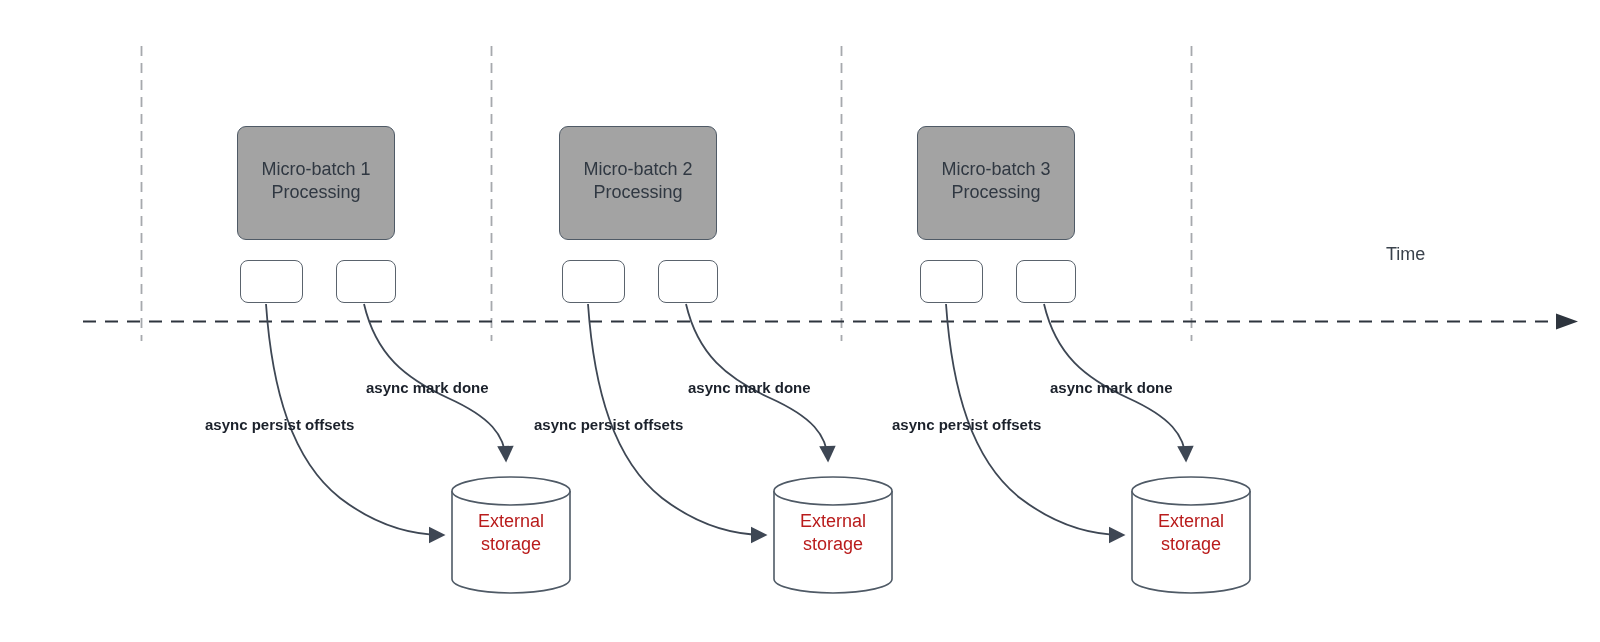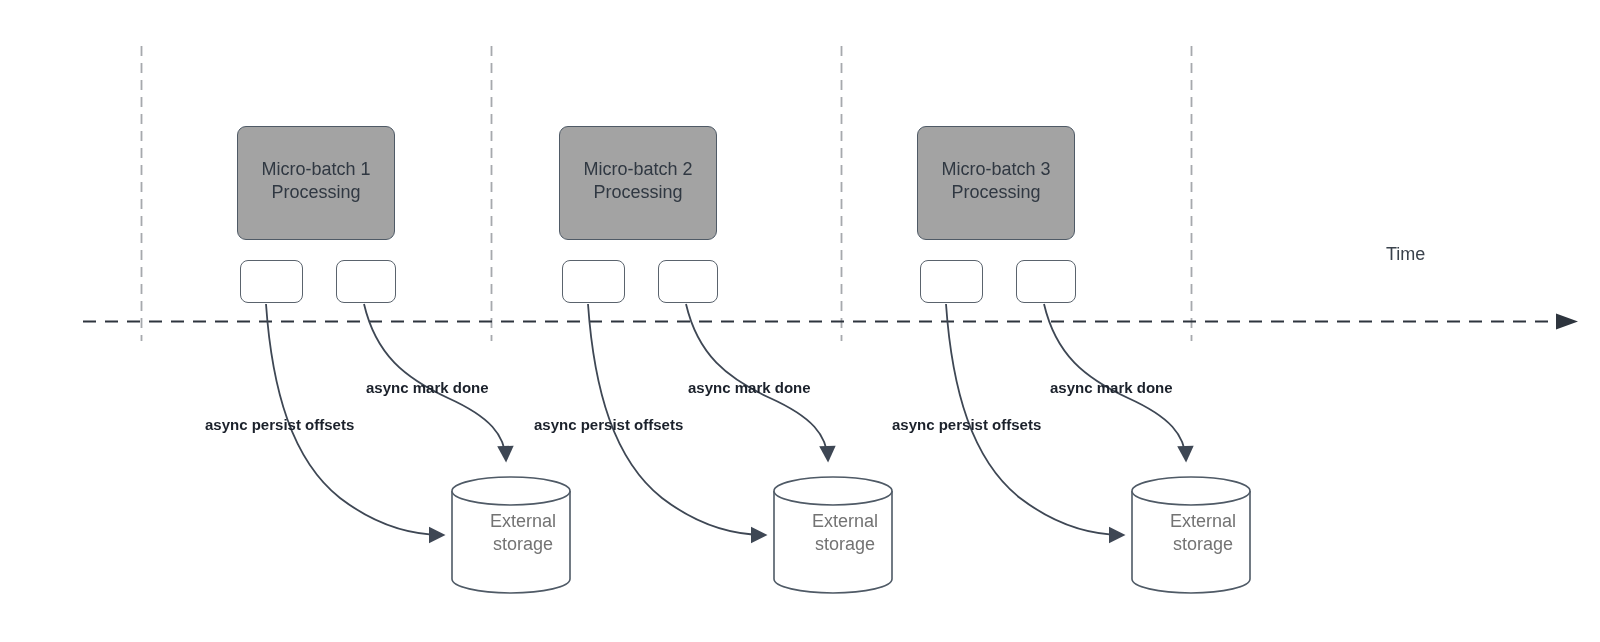--- a/index.html
+++ b/index.html
@@ -40,24 +40,23 @@
     position: absolute;
     font-weight: bold;
     font-size: 15px;
     color: #1b212b;
     text-align: left;
     white-space: nowrap;
   }
   .storage-label {
     position: absolute;
     font-size: 18px;
-    color: #737373;
+    color: #b91c1c;
     text-align: center;
     line-height: 1.3;
-    margin-left: 12px;
   }
   .time-label {
     position: absolute;
     font-size: 18px;
     color: #3a424c;
   }
   svg .curve {
     fill: none;
     stroke: #3e4754;
     stroke-width: 1.8;

